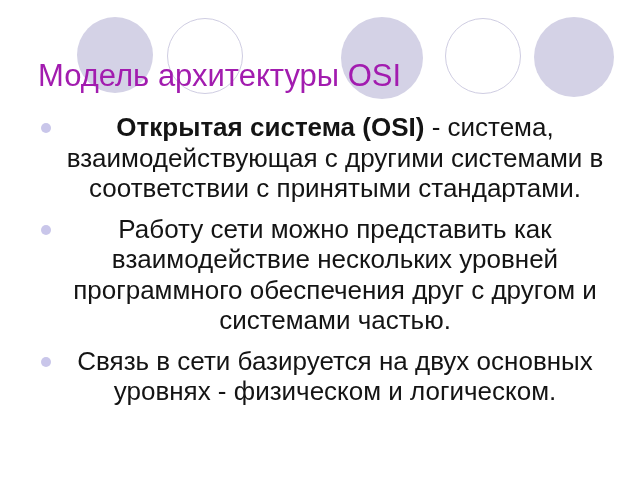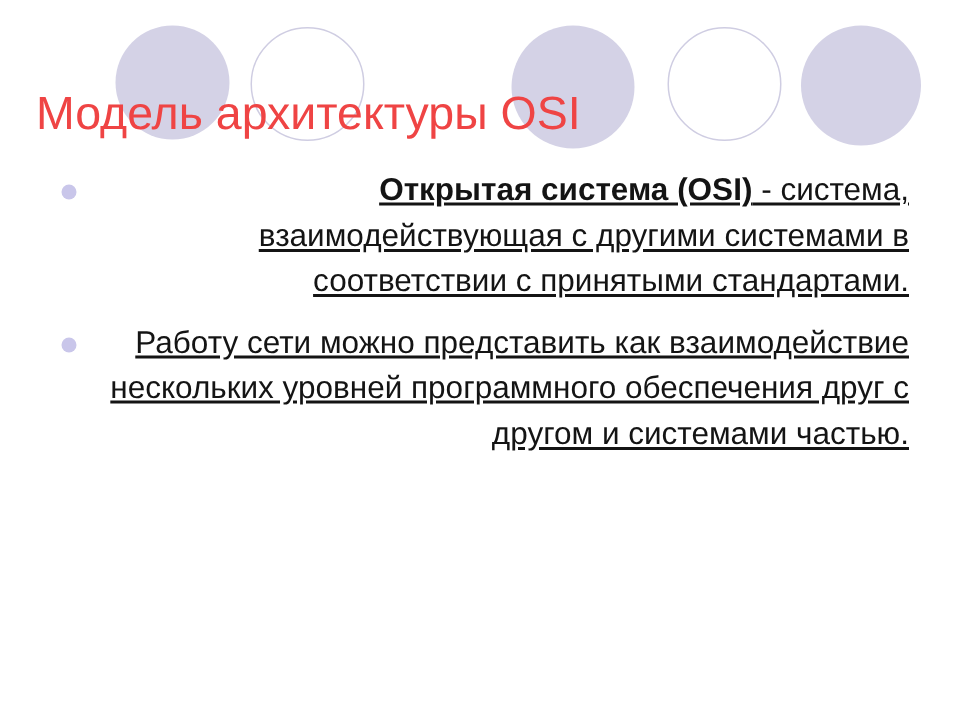--- a/index.html
+++ b/index.html
@@ -34,50 +34,49 @@
     background: #d4d2e6;
   }
   .decor-circle.outlined {
     background: transparent;
     border: 1px solid #cfcde2;
   }
 
   
   #slide-title {
     position: absolute;
-    left: 24px;
+    left: 38px;
     top: 36px;
     width: 580px;
     font-size: 31px;
     line-height: 38px;
     font-weight: normal;
-    color: #ef4444;
+    color: #a21caf;
     white-space: nowrap;
     letter-spacing: 0px;
   }
 
   
   #bullet-list {
     position: absolute;
     left: 36px;
     top: 112px;
     width: 570px;
     list-style: none;
     margin: 0;
     padding: 0;
   }
   .bullet-item {
     position: relative;
     padding-left: 28px;
     margin: 0 0 10px 0;
-    font-size: 21px;
+    font-size: 26px;
     line-height: 30.5px;
     color: #141414;
-    text-align: right;
-    text-decoration: underline;
+    text-align: center;
   }
   .bullet-marker {
     position: absolute;
     left: 5px;
     top: 11px;
     width: 10px;
     height: 10px;
     border-radius: 50%;
     background: #c9c6ea;
   }
@@ -106,14 +105,18 @@
   <li class="bullet-item">
     <span class="bullet-marker"></span>
     <span class="bullet-text"><span class="lead-term">Открытая система (OSI)</span><span> - система, взаимодействующая с другими системами в соответствии с принятыми стандартами.</span></span>
   </li>
 
   <li class="bullet-item">
     <span class="bullet-marker"></span>
     <span class="bullet-text">Работу сети можно представить как взаимодействие нескольких уровней программного обеспечения друг с другом и системами частью.</span>
   </li>
 
+  <li class="bullet-item">
+    <span class="bullet-marker"></span>
+    <span class="bullet-text">Связь в сети базируется на двух основных уровнях - физическом и логическом.</span>
+  </li>
 
 </ul>
 
 </body></html>

